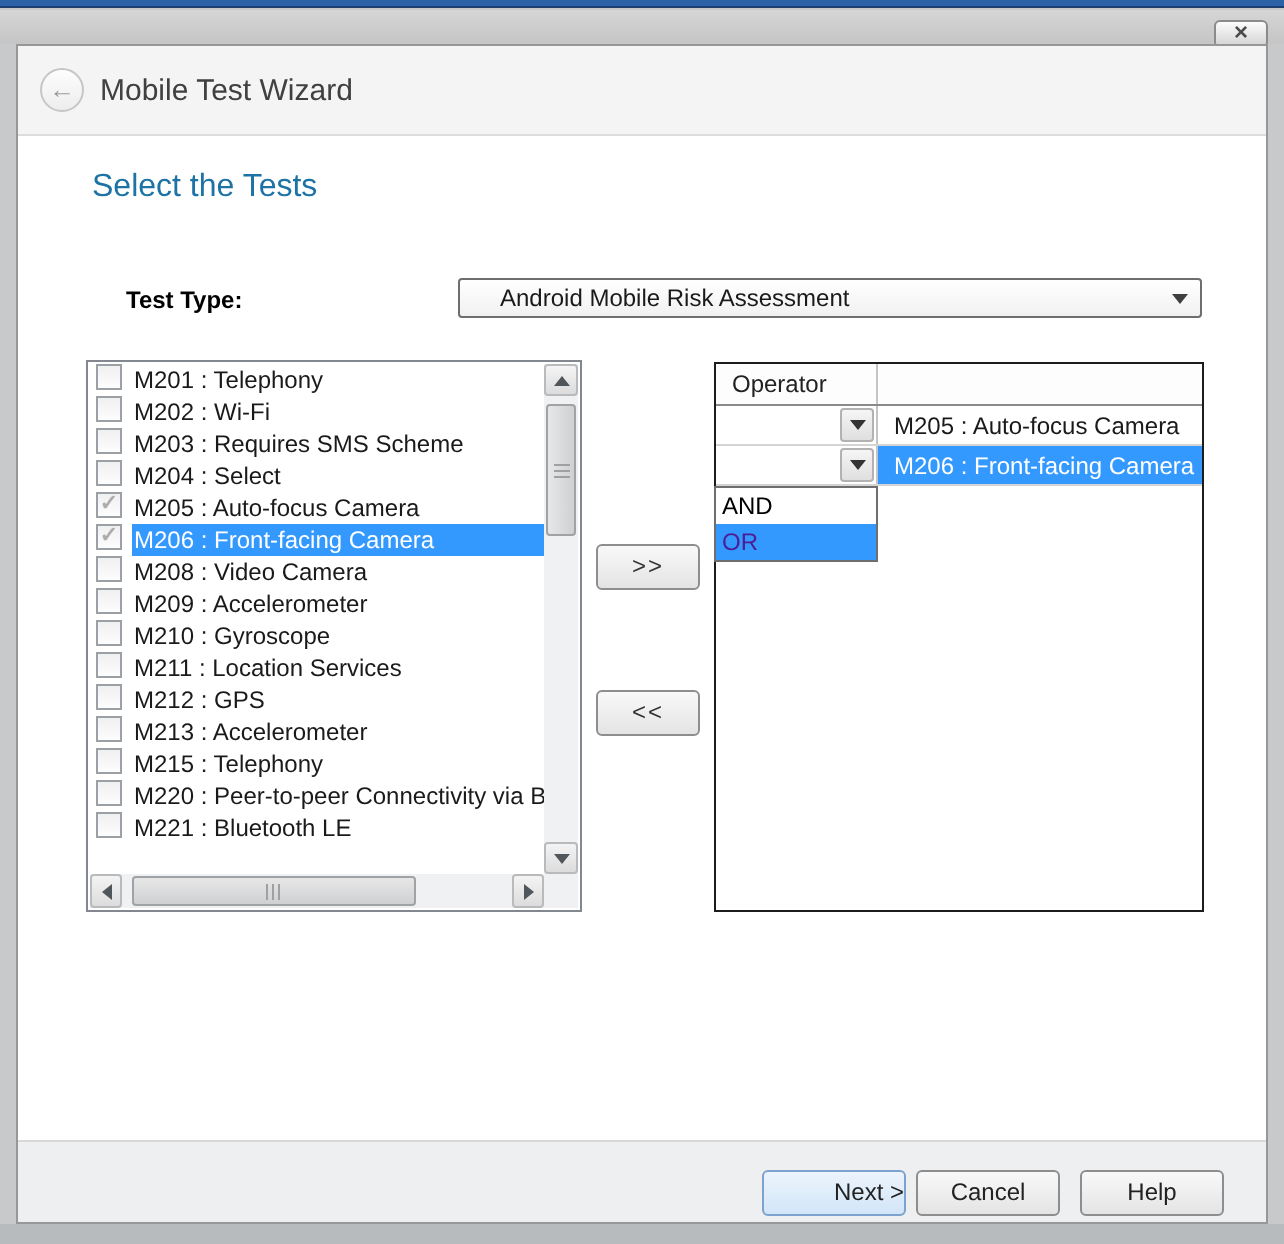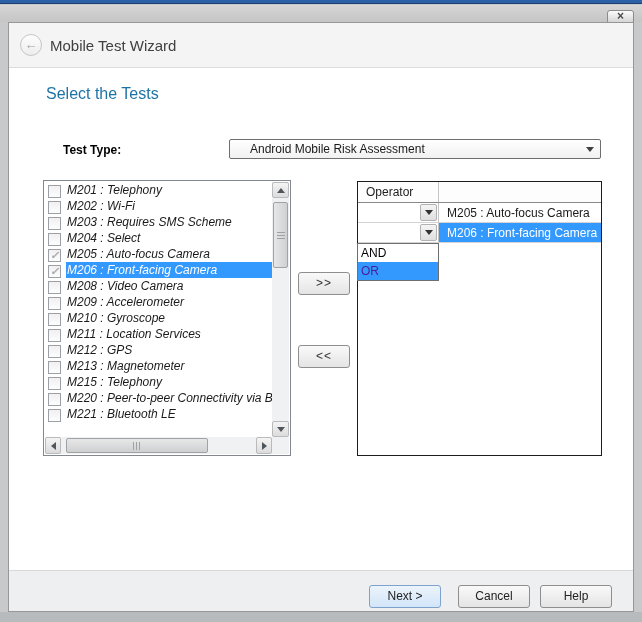--- a/index.html
+++ b/index.html
@@ -28,21 +28,21 @@
   .testtype-label { position:absolute; left:54px; top:120px; font-weight:bold; font-size:12px; color:#000; }
   .combo { position:absolute; left:220px; top:116px; width:372px; height:20px; border:1px solid #6e6e6e; border-radius:2px;
            background:linear-gradient(#ffffff,#f1f1f1); }
   .combo-value { position:absolute; left:20px; top:0; height:18px; line-height:18px; white-space:nowrap; overflow:hidden; width:340px; }
   .arrow-down { width:0; height:0; border-left:4px solid transparent; border-right:4px solid transparent; border-top:5px solid #3f3f3f; display:inline-block; }
   .combo .arrow-down { position:absolute; right:6px; top:7px; }
 
   
   .listbox { position:absolute; left:34px; top:157px; width:248px; height:276px; border:1px solid #828790; background:#fff; }
   .list-items { position:absolute; left:1px; top:1px; right:18px; bottom:18px; overflow:hidden; }
-  .list-item { height:16px; display:flex; align-items:flex-end; padding-left:3px;font-style:italic; }
+  .list-item { height:16px; display:flex; align-items:flex-start; padding-left:3px; }
   .checkbox { width:13px; height:13px; flex:0 0 13px; border:1px solid #9aa0a5; background:linear-gradient(#f0f0f0,#fdfdfd);
               margin-right:5px; position:relative; font-size:11px; line-height:11px; text-align:center; color:#adadad; font-weight:bold; }
   .item-label { flex:1; height:16px; line-height:16px; white-space:nowrap; overflow:hidden; padding-left:1px; }
   .list-item.selected .item-label { background:#3399ff; color:#fff; }
 
   
   .vscroll { position:absolute; top:1px; right:1px; width:17px; bottom:18px; background:#f0f1f3; }
   .hscroll { position:absolute; left:1px; bottom:1px; height:17px; right:18px; background:#f0f1f3; }
   .scroll-corner { position:absolute; right:1px; bottom:1px; width:17px; height:17px; background:#f0f1f3; }
   .sb-btn { position:absolute; width:17px; height:16px; background:linear-gradient(#f4f4f4,#dcdcdc); border:1px solid #b9babc; border-radius:2px;
@@ -84,21 +84,21 @@
   .name-cell { flex:1; line-height:20px; padding-left:8px; white-space:nowrap; overflow:hidden; }
   .rt-row.selected .name-cell { background:#3399ff; color:#fff; }
   .op-dropdown { position:absolute; left:-1px; top:61px; width:82px; border:1px solid #6e6e6e; background:#fff; z-index:5; }
   .op-option { height:18px; line-height:18px; padding-left:3px; color:#000; }
   .op-option.highlighted { background:#3399ff; color:#4c1d95; }
 
   
   .footer { position:absolute; left:0; bottom:0; width:624px; height:41px; background:#eeeff0; border-top:1px solid #d8d8d8; }
   .f-btn { position:absolute; top:14px; width:72px; height:23px; border:1px solid #8e8e8e; border-radius:3px;
            background:linear-gradient(#f9f9f9,#e4e4e4); font-size:12px; text-align:center; line-height:21px; color:#222; }
-  .f-next { left:360px; border-color:#7da2ce; background:linear-gradient(#ecf4fc,#d2e5f8); }
+  .f-next { left:372px; border-color:#7da2ce; background:linear-gradient(#ecf4fc,#d2e5f8);text-align:right; }
   .f-cancel { left:449px; }
   .f-help { left:531px; }
 </style>
 </head>
 <body>
 
 <div class="screen">
 
   <div class="top-strip"></div>
   <div class="titlebar">
@@ -165,21 +165,21 @@
           <div class="list-item">
             <span class="checkbox"></span>
             <span class="item-label">M211 : Location Services</span>
           </div>
           <div class="list-item">
             <span class="checkbox"></span>
             <span class="item-label">M212 : GPS</span>
           </div>
           <div class="list-item">
             <span class="checkbox"></span>
-            <span class="item-label">M213 : Magnetometer</span>
+            <span class="item-label">M213 : Accelerometer</span>
           </div>
           <div class="list-item">
             <span class="checkbox"></span>
             <span class="item-label">M215 : Telephony</span>
           </div>
           <div class="list-item">
             <span class="checkbox"></span>
             <span class="item-label">M220 : Peer-to-peer Connectivity via Bluetooth</span>
           </div>
           <div class="list-item">

